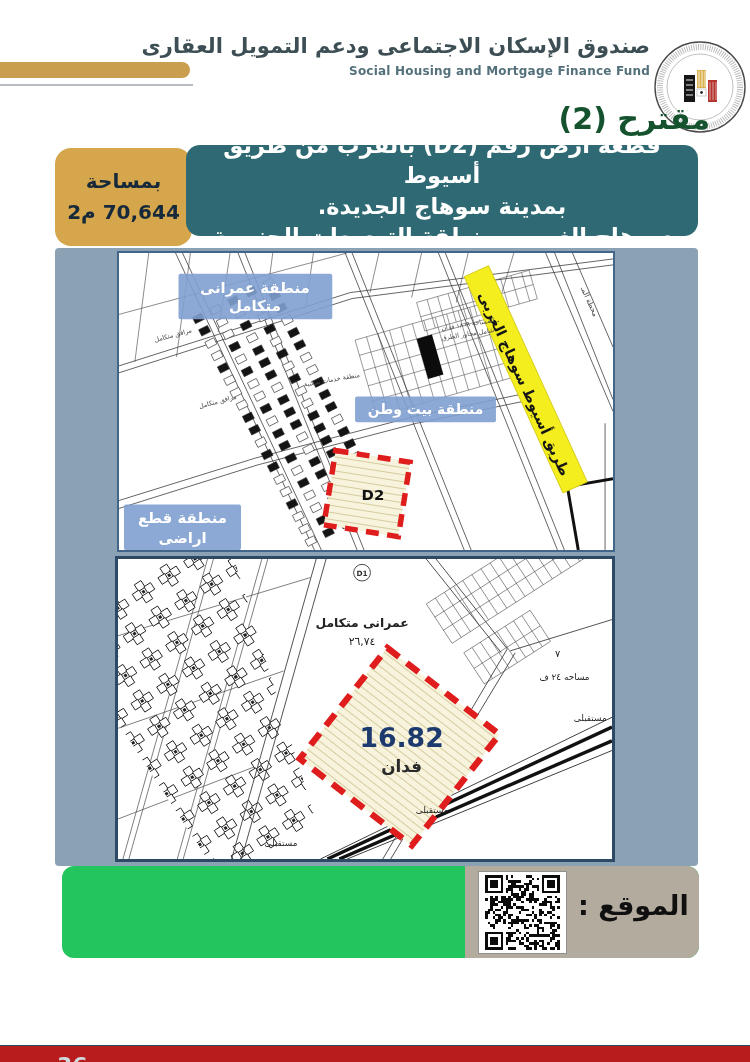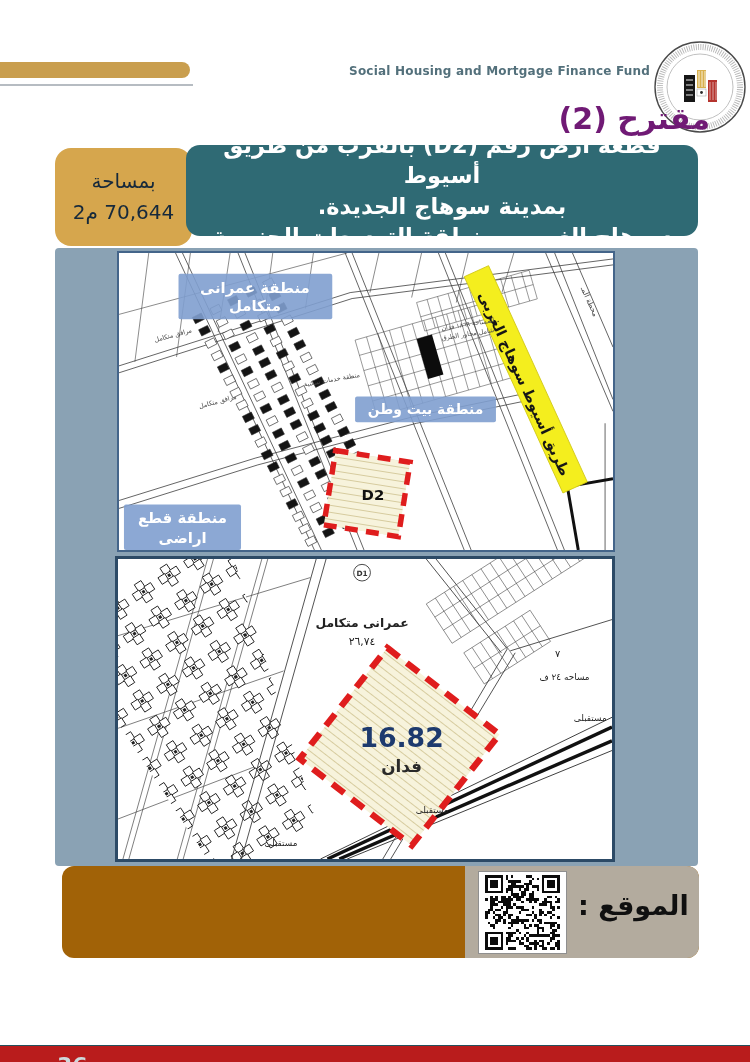--- a/index.html
+++ b/index.html
@@ -4,51 +4,52 @@
 <style>
   html,body{margin:0;padding:0;}
   body{font-family:"DejaVu Sans",sans-serif;background:#e8e8e8;}
   .page{position:relative;width:750px;height:1062px;background:#ffffff;overflow:hidden;margin:0 auto;}
   
   .gold-bar{position:absolute;left:0;top:62px;width:190px;height:16px;background:#c99e4e;border-radius:0 8px 8px 0;}
   .gold-bar-line{position:absolute;left:0;top:84px;width:193px;height:2px;background:#b6bcc2;}
   .org-ar{position:absolute;right:100px;top:34px;font-size:21px;font-weight:bold;color:#3d4f54;direction:rtl;white-space:nowrap;}
   .org-en{position:absolute;right:100px;top:64px;font-size:12px;font-weight:bold;color:#53707b;white-space:nowrap;letter-spacing:.2px;}
   .logo{position:absolute;left:653px;top:40px;width:94px;height:94px;}
-  .proposal{position:absolute;right:40px;top:101px;font-size:30px;font-weight:bold;color:#701a75;direction:rtl;}
+  .proposal{position:absolute;right:40px;top:101px;font-size:30px;font-weight:bold;color:#14532d;direction:rtl;}
   
   .area-box{position:absolute;left:55px;top:148px;width:137px;height:98px;background:#d6a64d;border-radius:16px;
             display:flex;flex-direction:column;justify-content:center;align-items:center;direction:rtl;
-            color:#16293b;font-weight:normal;font-size:20px;line-height:1.55;}
+            color:#16293b;font-weight:bold;font-size:20px;line-height:1.55;}
   .desc-box{position:absolute;left:186px;top:145px;width:512px;height:91px;background:#2f6a74;border-radius:14px;
             display:flex;flex-direction:column;justify-content:center;align-items:center;direction:rtl;
             color:#ffffff;font-weight:bold;font-size:22.5px;line-height:1.35;text-align:center;}
   
   .panel{position:absolute;left:55px;top:248px;width:643px;height:618px;background:#8aa2b4;border-radius:4px;}
   .map1{position:absolute;left:117px;top:251px;width:498px;height:301px;background:#fff;border:2px solid #44658a;box-sizing:border-box;}
   .map2{position:absolute;left:115px;top:556px;width:500px;height:306px;background:#fff;border:3px solid #2c4a66;box-sizing:border-box;}
   .map1 svg,.map2 svg{display:block;width:100%;height:100%;}
   svg text{font-family:"DejaVu Sans",sans-serif;}
   
-  .loc-bar{position:absolute;left:62px;top:866px;width:637px;height:92px;background:#a16207;border-radius:12px;}
+  .loc-bar{position:absolute;left:62px;top:866px;width:637px;height:92px;background:#22c55e;border-radius:12px;}
   .loc-dark{position:absolute;right:0;top:0;width:234px;height:92px;background:#b3ab9e;border-radius:0 12px 12px 0;}
   .qr-box{position:absolute;left:416px;top:5px;width:89px;height:83px;background:#fff;border:1px solid #8f8f8f;box-sizing:border-box;padding:3px;}
   .qr-box svg{display:block;width:100%;height:100%;}
   .loc-label{position:absolute;left:516px;top:24px;font-size:27px;font-weight:bold;color:#101010;direction:rtl;}
   
   .footer{position:absolute;left:0;top:1045px;width:750px;height:49px;background:#b91c1c;border-top:1px solid #24505c;text-align:center;}
   .page-num{position:absolute;left:57px;top:7px;font-size:22px;font-weight:bold;color:#cdd9dc;}
 </style>
 </head>
 <body>
 
 <div class="page">
 
   <div class="gold-bar"></div>
   <div class="gold-bar-line"></div>
+  <div class="org-ar">صندوق الإسكان الاجتماعى ودعم التمويل العقارى</div>
   <div class="org-en">Social Housing and Mortgage Finance Fund</div>
 
   <div class="logo">
     <svg viewBox="0 0 94 94">
       <circle cx="47" cy="47" r="45" fill="#ffffff" stroke="#4a4a4a" stroke-width="1.4"></circle>
       <circle cx="47" cy="47" r="40" fill="none" stroke="#7a7a7a" stroke-width="6" stroke-dasharray="0.9 1.4" opacity="0.55"></circle>
       <circle cx="47" cy="47" r="33" fill="#ffffff" stroke="#b0b0b0" stroke-width="0.8"></circle>
       <g>
         <rect x="31" y="35" width="11" height="27" fill="#161616"></rect>
         <path d="M33 40h7 M33 45h7 M33 50h7 M33 55h7" stroke="#fff" stroke-width="0.9"></path>

